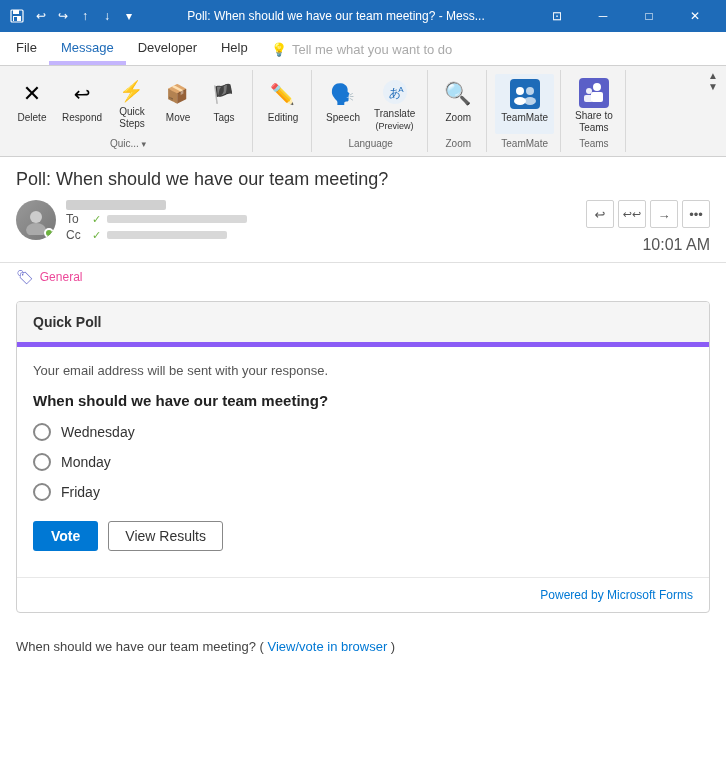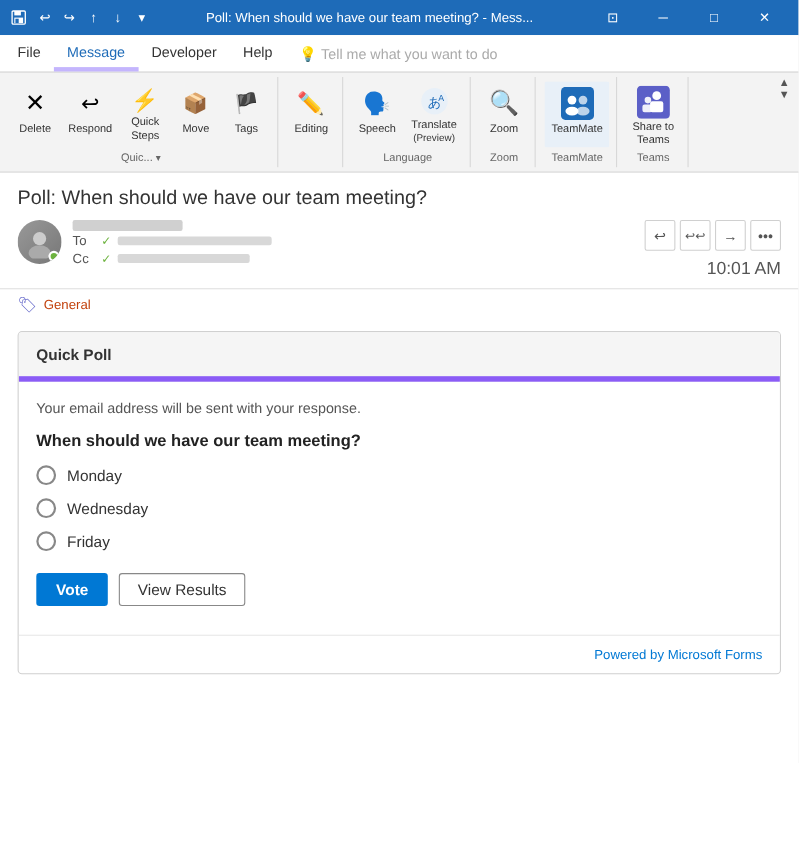--- a/index.html
+++ b/index.html
@@ -50,21 +50,21 @@
     .sender-name-bar { width: 100px; height: 10px; background: #d0d0d0; border-radius: 2px; }
     .field-row { display: flex; align-items: center; gap: 6px; font-size: 12px; color: #555; }
     .field-label { color: #555; min-width: 20px; }
     .field-value-bar { width: 140px; height: 8px; background: #d8d8d8; border-radius: 2px; }
     .verified-icon { color: #6db33f; font-size: 11px; }
     .email-actions { display: flex; align-items: center; gap: 4px; }
     .action-btn { width: 28px; height: 28px; border: 1px solid #d0d0d0; background: white; border-radius: 2px; display: flex; align-items: center; justify-content: center; cursor: pointer; color: #555; font-size: 13px; }
     .time-stamp { color: #555; font-size: 16px; text-align: right; margin-top: 4px; }
     .tag-row { padding: 6px 16px 0; display: flex; align-items: center; gap: 6px; }
     .tag-icon { font-size: 14px; color: #5b5fc7; }
-    .tag-label { font-size: 12px; color: #c2410c; }
+    .tag-label { font-size: 12px; color: #ec4899; }
 
     
     .email-body { padding: 16px 16px; }
     .poll-card { border: 1px solid #d0d0d0; border-radius: 4px; background: white; overflow: hidden; }
     .poll-card-header { background: #f5f5f5; padding: 12px 16px; border-bottom: 5px solid #8b5cf6; font-size: 14px; font-weight: 600; color: #333; }
     .poll-card-body { padding: 16px; }
     .poll-notice { font-size: 13px; color: #555; margin-bottom: 14px; }
     .poll-question { font-size: 15px; font-weight: 700; color: #222; margin-bottom: 14px; }
     .poll-options { display: flex; flex-direction: column; gap: 12px; margin-bottom: 20px; }
     .poll-option { display: flex; align-items: center; gap: 10px; font-size: 14px; color: #333; }
@@ -285,35 +285,41 @@
 
   <div class="email-body">
     <div class="poll-card">
       <div class="poll-card-header">Quick Poll</div>
       <div class="poll-card-body">
         <div class="poll-notice">Your email address will be sent with your response.</div>
         <div class="poll-question">When should we have our team meeting?</div>
         <div class="poll-options">
           <label class="poll-option">
             <div class="radio-circle"></div>
-            <span>Monday</span>
+            <span>Wednesday</span>
           </label>
           <label class="poll-option">
             <div class="radio-circle"></div>
-            <span>Wednesday</span>
+            <span>Monday</span>
           </label>
           <label class="poll-option">
             <div class="radio-circle"></div>
             <span>Friday</span>
           </label>
         </div>
         <div class="poll-buttons">
           <button class="btn-vote">Vote</button>
           <button class="btn-view">View Results</button>
         </div>
       </div>
       <div class="poll-card-footer">
         <a class="ms-forms-link">Powered by Microsoft Forms</a>
       </div>
     </div>
   </div>
 
+  <div class="email-footer">
+    <span>When should we have our team meeting?</span>
+    <span> (</span>
+    <a class="email-footer-link">View/vote in browser</a>
+    <span>)</span>
+  </div>
 </div>
 
 </body></html>

